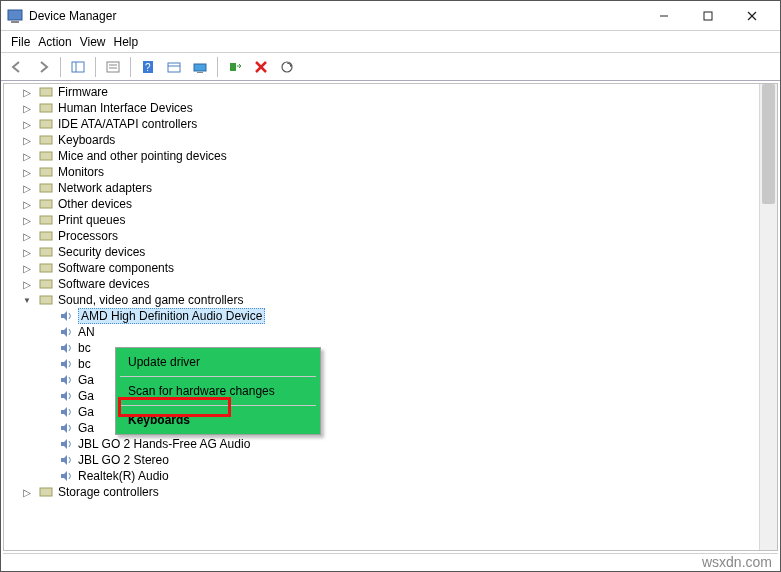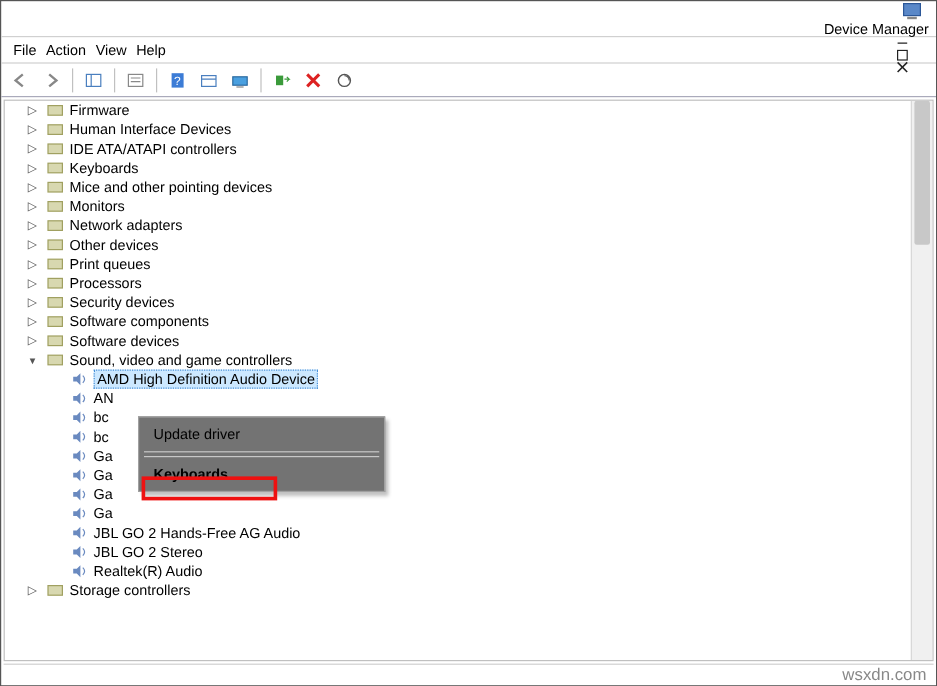--- a/index.html
+++ b/index.html
@@ -10,25 +10,24 @@
     background: #fff;
     width: 781px;
     height: 572px;
     overflow: hidden;
     border: 1px solid #555;
     position: relative;
   }
   .titlebar {
     height: 30px;
     display: flex;
-    align-items: flex-end;
+    align-items: center;
     padding: 0 6px;
     border-bottom: 1px solid #d0d0d0;
     font-size: 12px;
-    flex-direction: column;
   }
   .titlebar-icon {
     width: 16px; height: 16px;
     margin-right: 6px;
     display: inline-flex;
     align-items: center;
     justify-content: center;
   }
   .titlebar-title { flex: 0 0 auto; }
   .titlebar-spacer { flex: 1; }
@@ -110,21 +109,21 @@
     background:#cce8ff;
     border:1px dotted #4890d8;
     padding:0 2px;
     height:16px; line-height:14px;
   }
   .context-menu {
     position:absolute;
     top: 346px;
     left: 114px;
     width: 206px;
-    background:#737373;
+    background:#22c55e;
     border:1px solid #a0a0a0;
     box-shadow: 3px 3px 3px rgba(0,0,0,0.25);
     padding:3px 2px;
     z-index:10;
   }
   .cm-item {
     padding:4px 10px;
     font-size:12px;
     color:#000;
   }
@@ -492,20 +491,21 @@
       </div>
     </div>
   <div class="scrollbar">
     <div class="scroll-thumb"></div>
   </div>
 </div>
 
 <div class="context-menu">
   <div class="cm-item">Update driver</div>
   <div class="cm-sep"></div>
+  <div class="cm-item">Scan for hardware changes</div>
   <div class="cm-sep"></div>
   <div class="cm-item bold">Keyboards</div>
 </div>
 
 <div class="highlight-box" style="top:396px; left:117px; width:113px; height:20px;"></div>
 
 <div class="statusbar">
   <span>wsxdn.com</span>
 </div>
 

